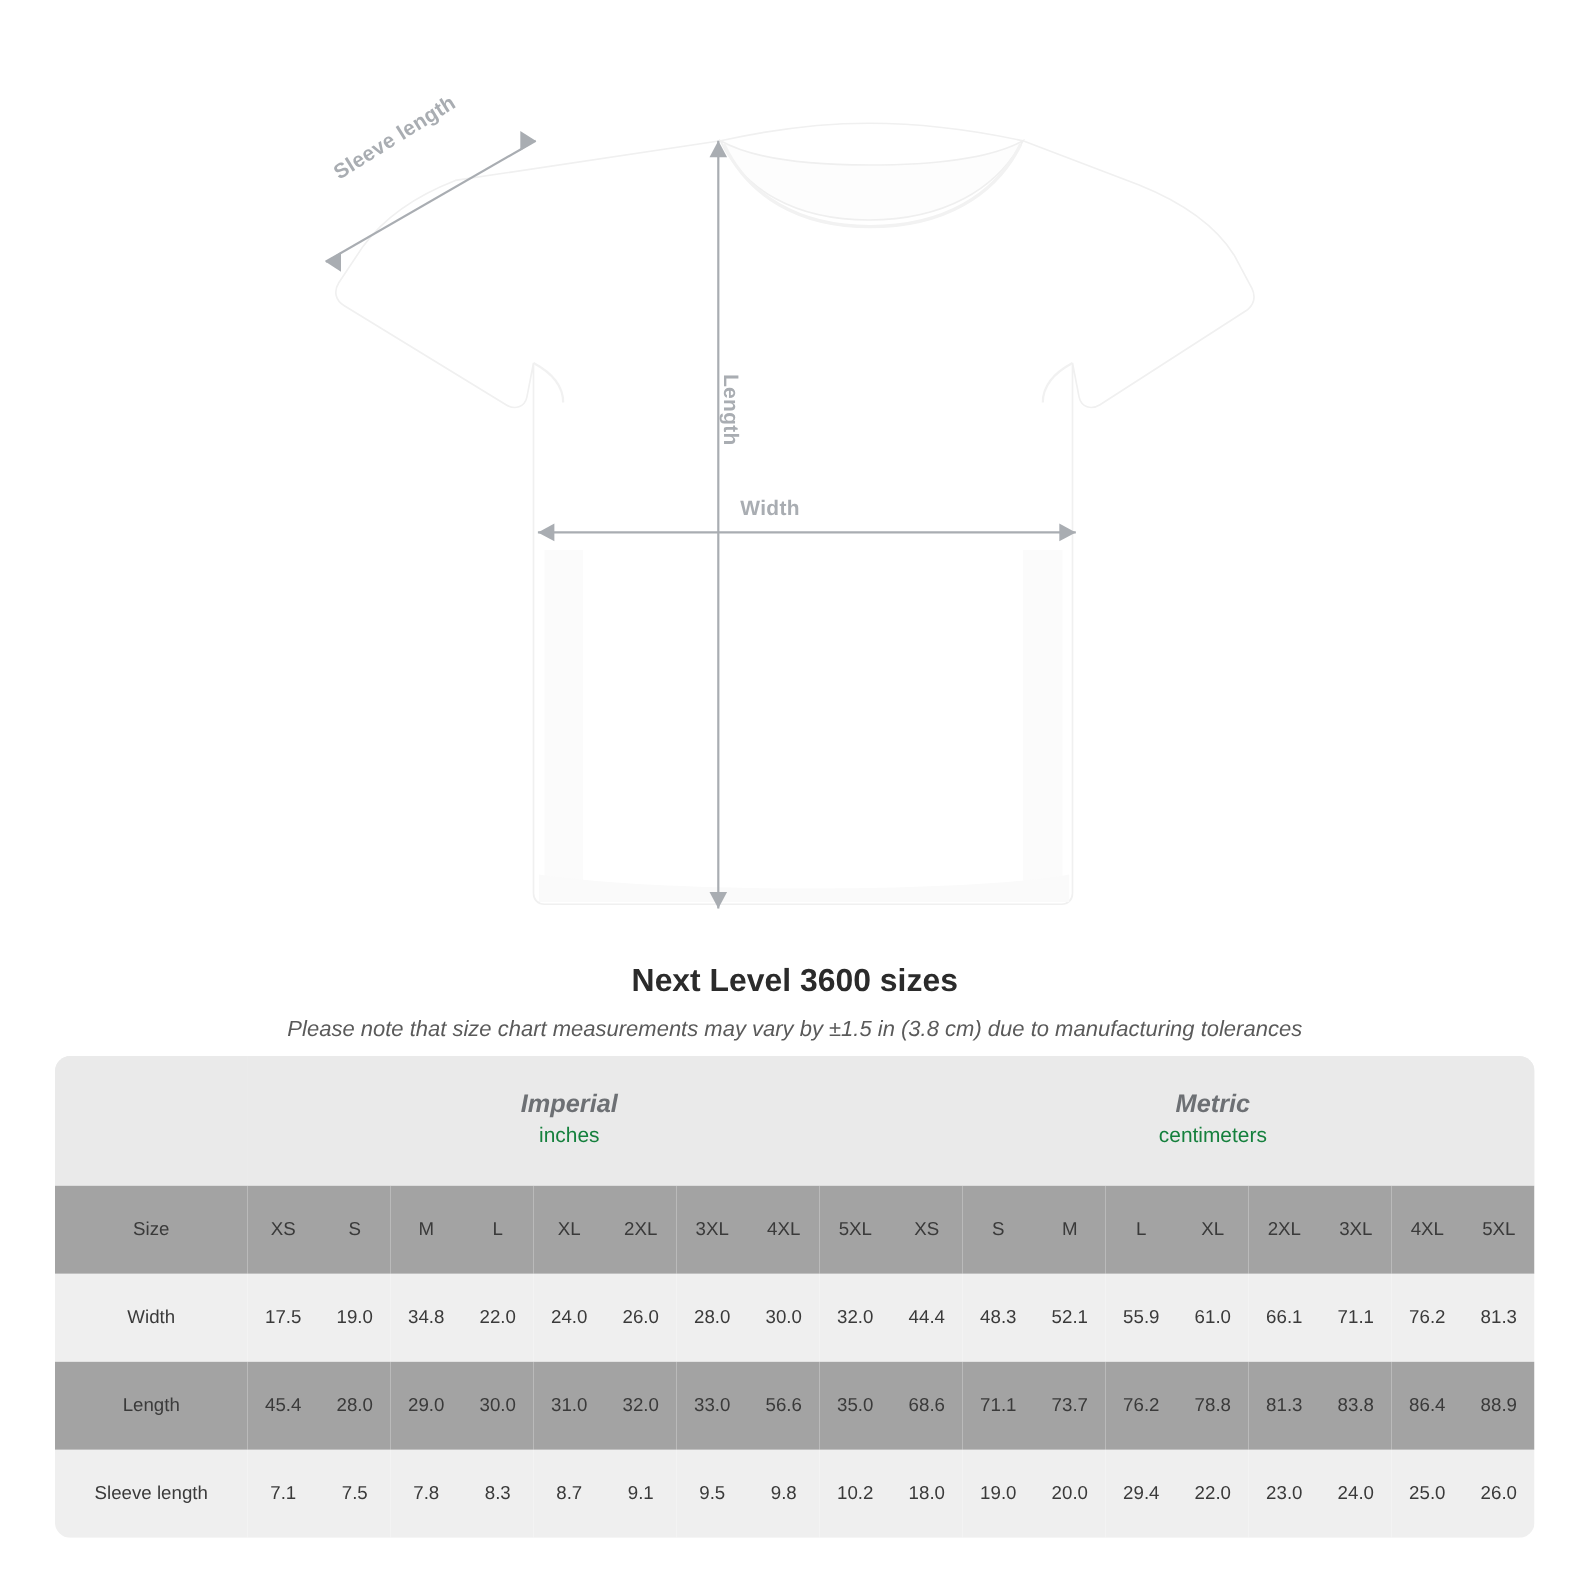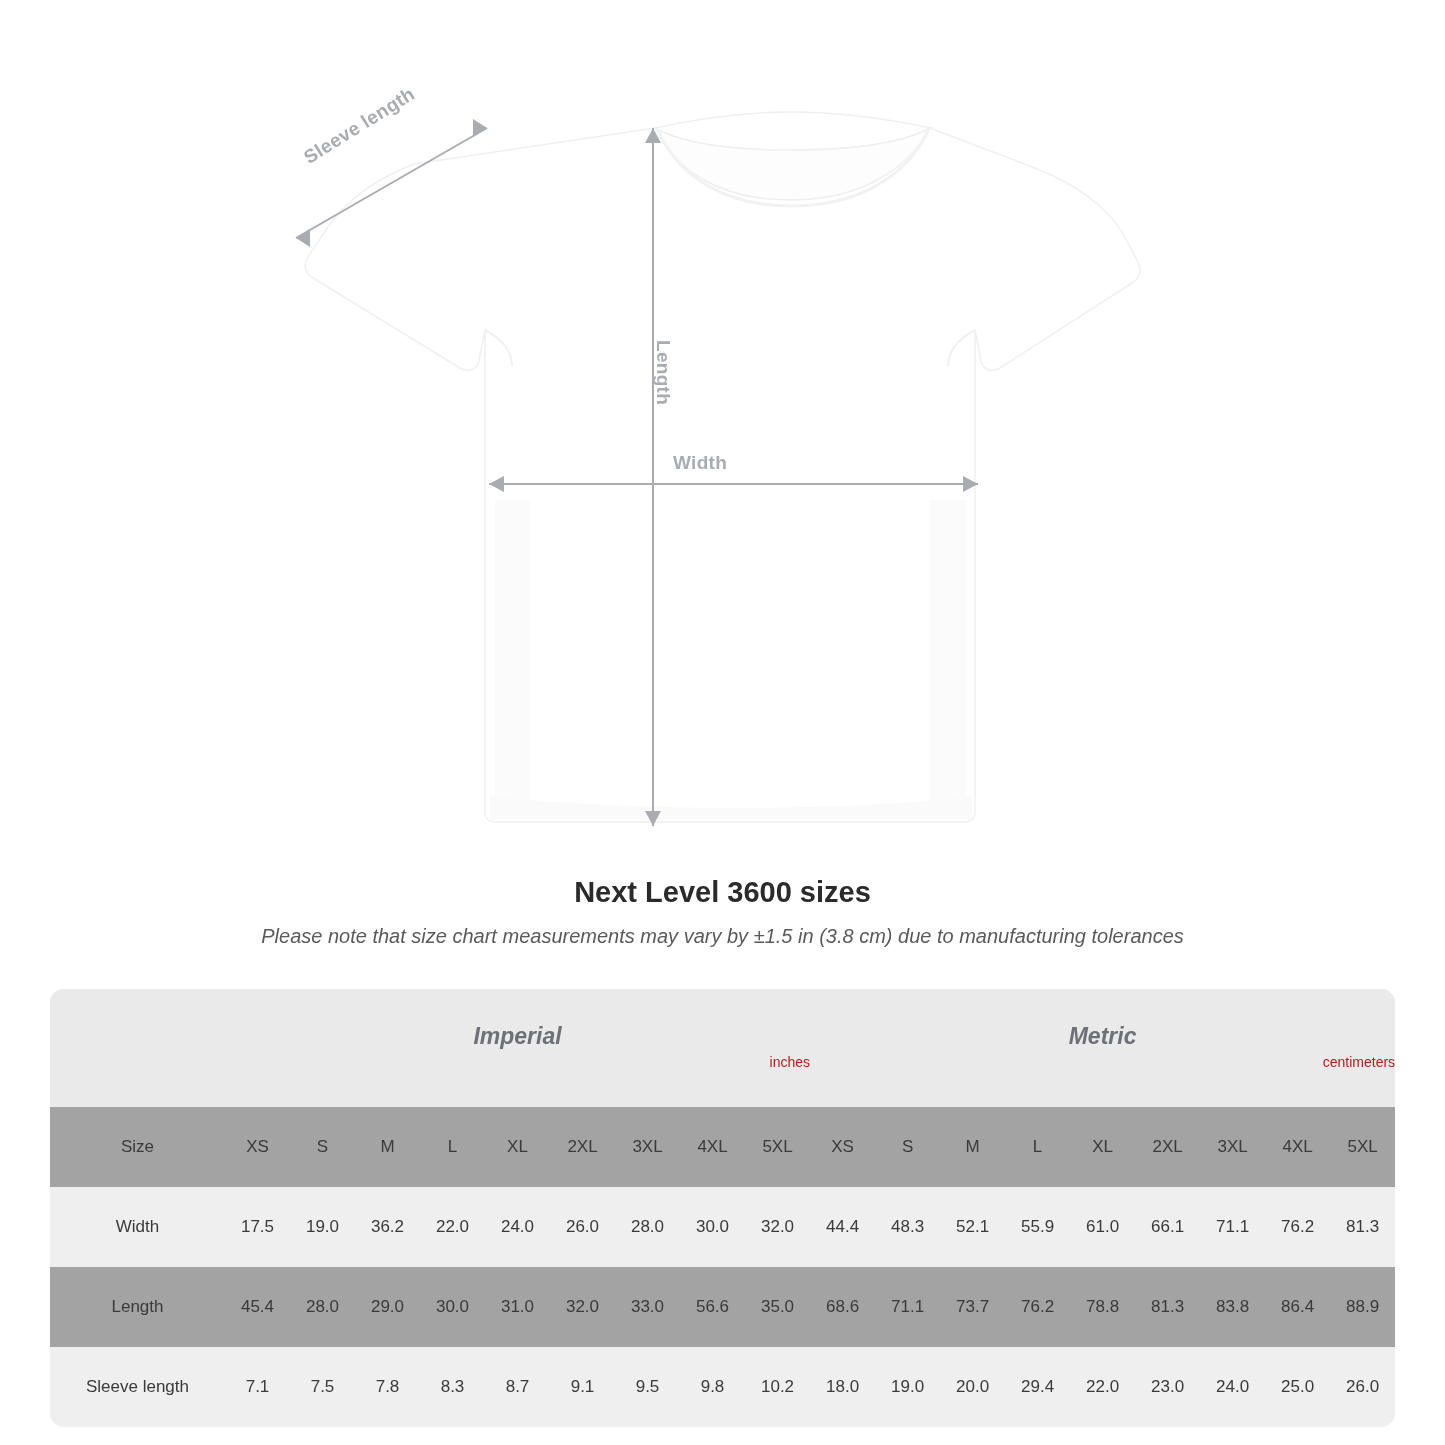--- a/index.html
+++ b/index.html
@@ -65,21 +65,21 @@
   }
   .chart-note {
     font-size: 20px;
     font-style: italic;
     color: #5a5a5a;
     margin-top: 14px;
   }
 
   
   .table-wrap {
-    margin: 41px 50px 0 50px;
+    margin: 12px 50px 0 50px;
     border-radius: 14px;
     overflow: hidden;
   }
   table.size-table {
     border-collapse: collapse;
     width: 1345px;
     table-layout: fixed;
   }
   table.size-table td, table.size-table th {
     text-align: center;
@@ -96,25 +96,24 @@
   }
   .unit-sys {
     font-size: 23px;
     font-style: italic;
     font-weight: bold;
     color: #6d7074;
     display: block;
     line-height: 1.25;
   }
   .unit-sub {
-    font-size: 14px;
-    color: #b91c1c;
+    font-size: 19px;
+    color: #15803d;
     display: block;
     line-height: 1.6;
-    text-align: right;
   }
   .row-head {
     font-weight: bold;
     font-size: 18px;
     color: #2b2b2b;
   }
   .row-white { background: #a3a3a3; }
   .row-grey  { background: #efefef; }
   .size-head td { font-weight: bold; font-size: 18px; color: #2b2b2b; }
 </style>
@@ -226,21 +225,21 @@
         <td>2XL</td>
         <td>3XL</td>
         <td>4XL</td>
         <td>5XL</td>
       </tr>
 
       <tr class="row-grey">
         <td class="row-head">Width</td>
         <td>17.5</td>
         <td>19.0</td>
-        <td>36.2</td>
+        <td>34.8</td>
         <td>22.0</td>
         <td>24.0</td>
         <td>26.0</td>
         <td>28.0</td>
         <td>30.0</td>
         <td>32.0</td>
         <td>44.4</td>
         <td>48.3</td>
         <td>52.1</td>
         <td>55.9</td>

